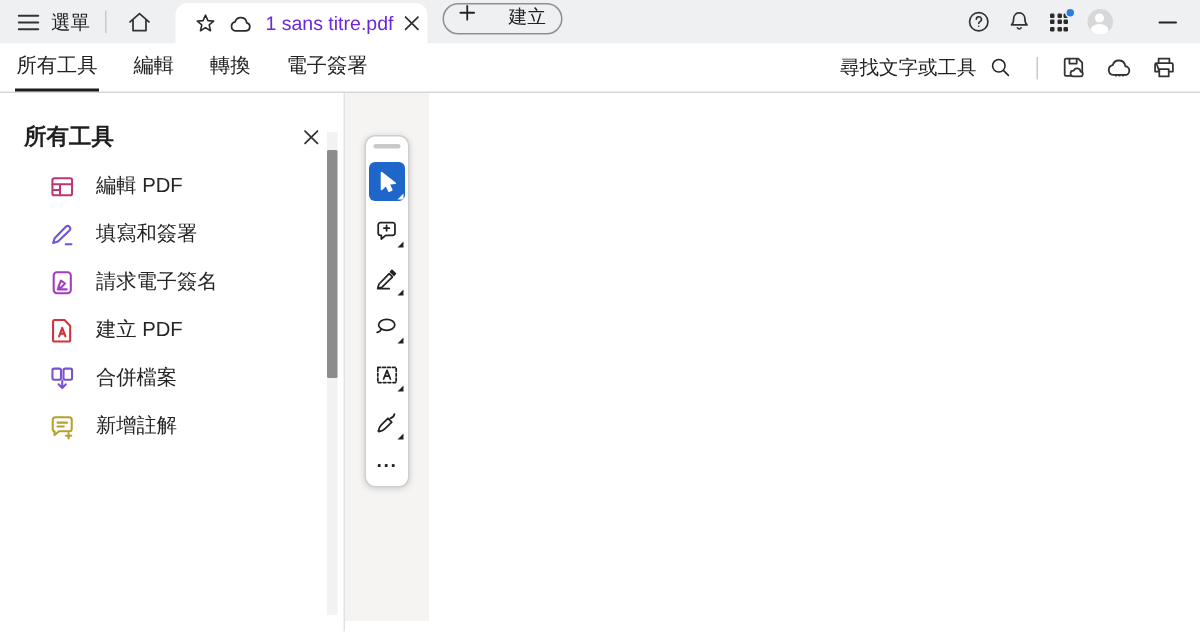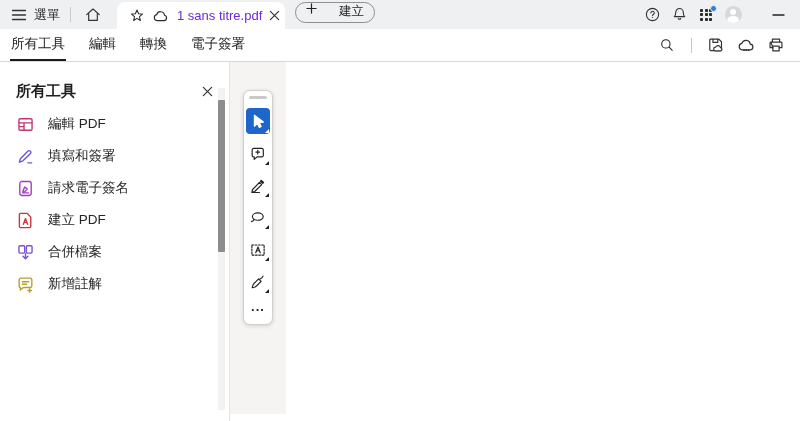--- a/index.html
+++ b/index.html
@@ -40,21 +40,21 @@
   .t2-right .vdiv { margin:0 6px; }
 
   
   .content { display:flex; height:359px; background:#fff; position:relative; }
 
   .left-panel { width:230px; border-right:1px solid #e3e3e3; background:#fff; position:relative; }
   .panel-header { display:flex; justify-content:space-between; align-items:center; padding:16px 12px 0 16px; height:42px; }
   .panel-title { font-size:15px; font-weight:bold; color:#1f1f1f; }
   .panel-close { width:20px; height:20px; display:flex; align-items:center; justify-content:center; color:#333; }
   .tool-list { margin-top:4px; }
-  .tool-item { height:32px; display:flex; align-items:center; gap:13px; padding-left:16px; font-size:13.5px; color:#252525; cursor:default; }
+  .tool-item { height:32px; display:flex; align-items:center; gap:13px; padding-left:32px; font-size:13.5px; color:#252525; cursor:default; }
   .tool-item.highlighted { margin:0 33px 0 14px; padding-left:2px; height:33px; box-shadow:0 0 0 2px var(--highlight-red,#de4c2c); border-radius:1px; }
   .tool-item.highlighted .ticon { margin-left:12px; }
   .ticon { width:19px; height:19px; display:flex; align-items:center; justify-content:center; }
   .teal { stroke:var(--icon-export-arrow,#0aa27e); }
 
   .pscroll-track { position:absolute; top:26px; right:4px; width:7px; height:322px; background:#f2f2f2; }
   .pscroll-thumb { position:absolute; top:12px; left:0; width:7px; height:152px; background:#8c8c8c; border-radius:1px; }
 
   .canvas { flex:1; position:relative; background:#fff; }
   .canvas-gutter { position:absolute; left:0; top:0; width:56px; height:352px; background:#f5f4f3; }
@@ -158,20 +158,21 @@
 <div class="toolbar2">
   <div class="nav-tabs">
     <div class="nav-tab active">所有工具</div>
     <div class="nav-tab">編輯</div>
     <div class="nav-tab">轉換</div>
     <div class="nav-tab">電子簽署</div>
   </div>
   <div class="t2-spacer"></div>
   <div class="t2-right">
     <div class="find-btn">
+      <span>尋找文字或工具</span>
       <span>
         <svg width="16" height="16" viewBox="0 0 20 20" stroke-width="1.5">
             <circle cx="8.6" cy="8.6" r="5.2"></circle>
             <path d="M12.6 12.6 16.6 16.6"></path>
           </svg>
       </span>
     </div>
     <span class="vdiv"></span>
     <span class="icon-btn">
       <svg width="18" height="18" viewBox="0 0 20 20" stroke-width="1.3">

